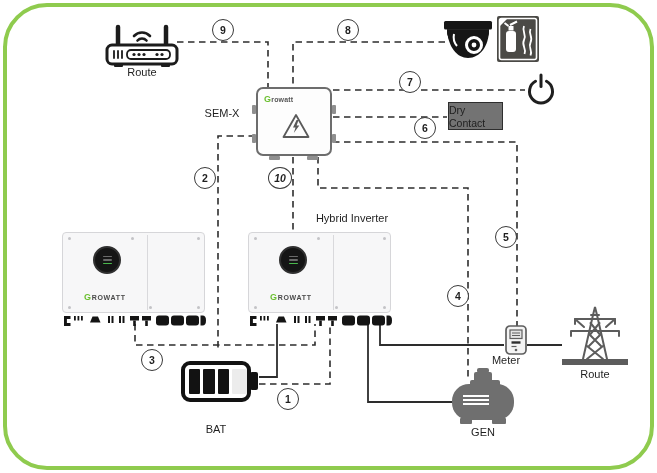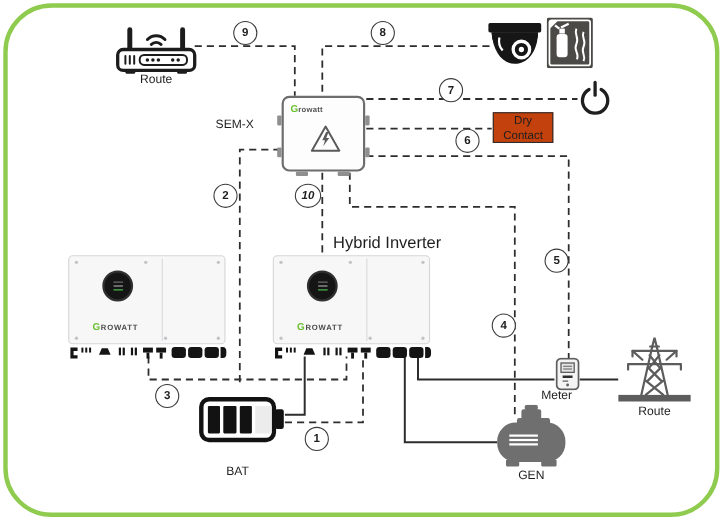--- a/index.html
+++ b/index.html
@@ -12,22 +12,22 @@
   .badge.wide{width:22px;font-style:italic;}
   
   .semx{position:absolute;left:256px;top:87px;width:76px;height:69px;background:#fdfdfd;
         border:2.5px solid #6d6d6d;border-radius:7px;box-sizing:border-box;}
   .semx .tab{position:absolute;width:4px;height:9px;background:#8f8f8f;border-radius:1px;}
   .semx .foot{position:absolute;width:11px;height:4px;background:#8f8f8f;border-radius:1px;bottom:-6px;}
   .semx-logo{position:absolute;left:6px;top:5px;font-size:7px;font-weight:bold;color:#555;letter-spacing:.2px;}
   .semx-logo .g{color:#6abf2e;font-size:9px;}
   .warn{position:absolute;left:23px;top:23px;}
   
-  .dryc{position:absolute;left:448px;top:102px;width:55px;height:28px;border:1.5px solid #2e2e2e;background:#c2410c;
-        font-size:10.5px;line-height:13px;text-align:center;box-sizing:border-box;padding-top:1px;}
+  .dryc{position:absolute;left:448px;top:102px;width:55px;height:28px;border:1.5px solid #2e2e2e;background:#737373;
+        font-size:10.5px;line-height:13px;box-sizing:border-box;padding-top:1px;}
   
   .inverter{position:absolute;width:143px;height:81px;background:#f7f7f8;border:1px solid #d6d6d9;
             border-radius:4px;box-sizing:border-box;}
   .inv-div{position:absolute;left:84px;top:2px;bottom:2px;width:1px;background:#d9d9dc;}
   .screw{position:absolute;width:3px;height:3px;border-radius:50%;background:#c3c3c6;}
   .inv-disp{position:absolute;left:30px;top:13px;width:24px;height:24px;border-radius:50%;
             background:#151515;border:2px solid #303030;display:flex;flex-direction:column;
             align-items:center;justify-content:center;gap:2px;}
   .inv-disp i{display:block;width:9px;height:1.5px;background:#6a6a6a;border-radius:1px;}
   .inv-disp i.green{background:#49b84c;}
@@ -126,28 +126,28 @@
     <span class="tab" style="right:-6px;top:16px"></span>
     <span class="tab" style="right:-6px;top:45px"></span>
     <span class="foot" style="left:11px"></span>
     <span class="foot" style="left:49px"></span>
     <div class="semx-logo"><span class="g">G</span><span>rowatt</span></div>
     <svg class="warn" width="30" height="28" viewBox="0 0 30 28">
       <path d="M15 3 L27.5 25 H2.5 Z" fill="none" stroke="#5a5a5a" stroke-width="1.8" stroke-linejoin="round"></path>
       <polygon points="15.5,8 12,15.5 14.5,15.5 12.8,21 18.3,13.5 15.6,13.5 17.6,8" fill="#5a5a5a"></polygon>
     </svg>
   </div>
-  <div class="lbl" style="left:196px;top:107px;width:52px;text-align:left">SEM-X</div>
+  <div class="lbl" style="left:196px;top:107px;width:52px;text-align:center">SEM-X</div>
 
   <div class="dryc">
     <div>Dry</div>
     <div>Contact</div>
   </div>
 
-  <div class="lbl" style="left:300px;top:212px;width:104px;font-size:15px">Hybrid Inverter</div>
+  <div class="lbl" style="left:300px;top:212px;width:104px;font-size:11px">Hybrid Inverter</div>
 
   <div class="inverter" style="left:62px;top:232px">
     <div class="inv-div"></div>
     <span class="screw" style="left:5px;top:4px"></span>
       <span class="screw" style="left:68px;top:4px"></span>
     <span class="screw" style="left:134px;top:4px"></span>
       <span class="screw" style="left:5px;top:73px"></span>
     <span class="screw" style="left:134px;top:73px"></span>
       <span class="screw" style="left:86px;top:73px"></span>
     <div class="inv-disp">

